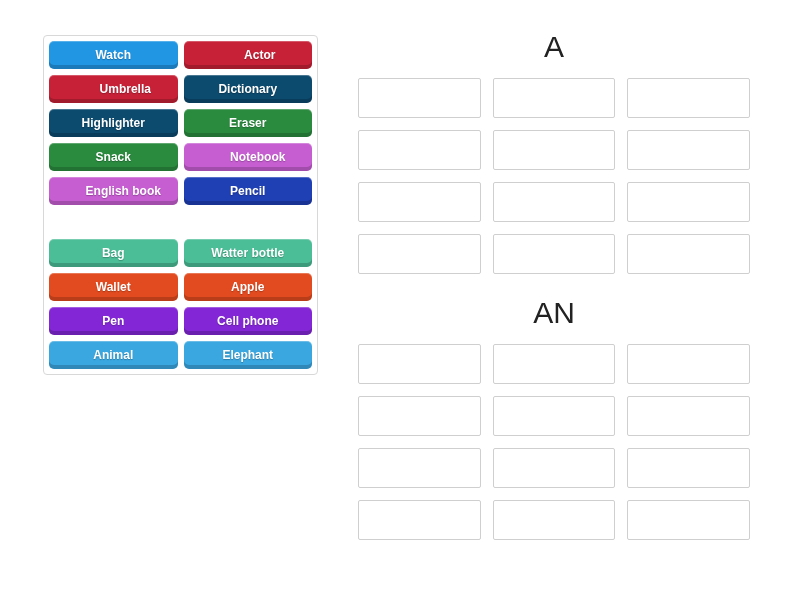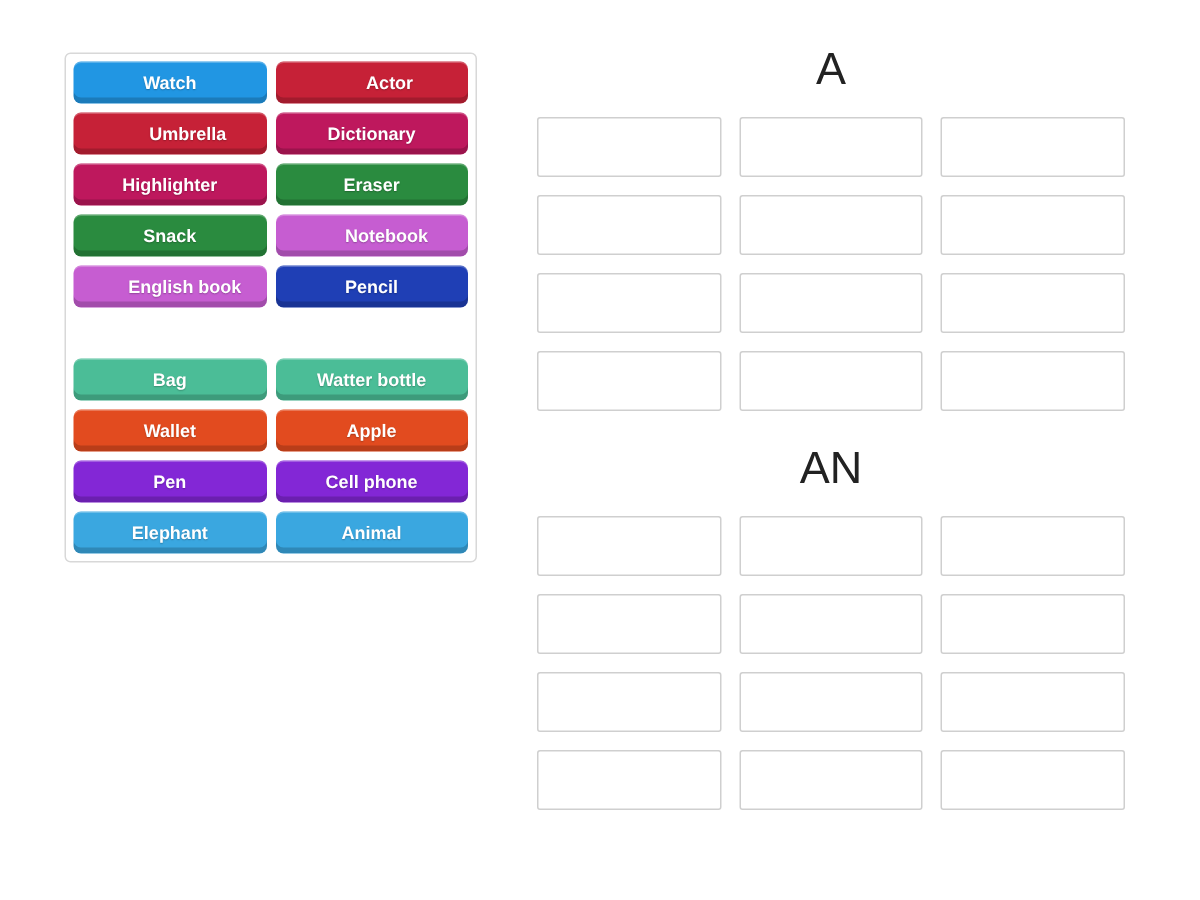--- a/index.html
+++ b/index.html
@@ -35,21 +35,21 @@
     display: flex;
     align-items: center;
     justify-content: center;
     cursor: grab;
     user-select: none;
     box-shadow: inset 0 -4px 0 rgba(0,0,0,0.18), inset 0 1px 0 rgba(255,255,255,0.25);
     text-shadow: 0 1px 1px rgba(0,0,0,0.25);
   }
   .c-blue    { background:#2196e3; }
   .c-red     { background:#c62137;padding-left:24px; }
-  .c-orange  { background:#be185d; }
+  .c-orange  { background:#0c4a6e; }
   .c-green   { background:#2a8b3f; }
   .c-magenta { background:#c65dd1;padding-left:20px; }
   .c-navy    { background:#1f3fb5; }
   .c-teal    { background:#4bbd97;margin-top:28px; }
   .c-deeporg { background:#e24b1f; }
   .c-purple  { background:#8327d6; }
   .c-ltblue  { background:#3aa7e0; }
 
   .groups {
     position: absolute;
@@ -94,22 +94,22 @@
       <div class="tile c-green">Snack</div>
       <div class="tile c-magenta">Notebook</div>
       <div class="tile c-magenta">English book</div>
       <div class="tile c-navy">Pencil</div>
       <div class="tile c-teal">Bag</div>
       <div class="tile c-teal">Watter bottle</div>
       <div class="tile c-deeporg">Wallet</div>
       <div class="tile c-deeporg">Apple</div>
       <div class="tile c-purple">Pen</div>
       <div class="tile c-purple">Cell phone</div>
+      <div class="tile c-ltblue">Animal</div>
       <div class="tile c-ltblue">Elephant</div>
-      <div class="tile c-ltblue">Animal</div>
     </div>
 
   <div class="groups" id="groups-area">
       <div class="group">
         <div class="group-title">A</div>
         <div class="slot-grid">
           <div class="slot"></div>
           <div class="slot"></div>
           <div class="slot"></div>
           <div class="slot"></div>

